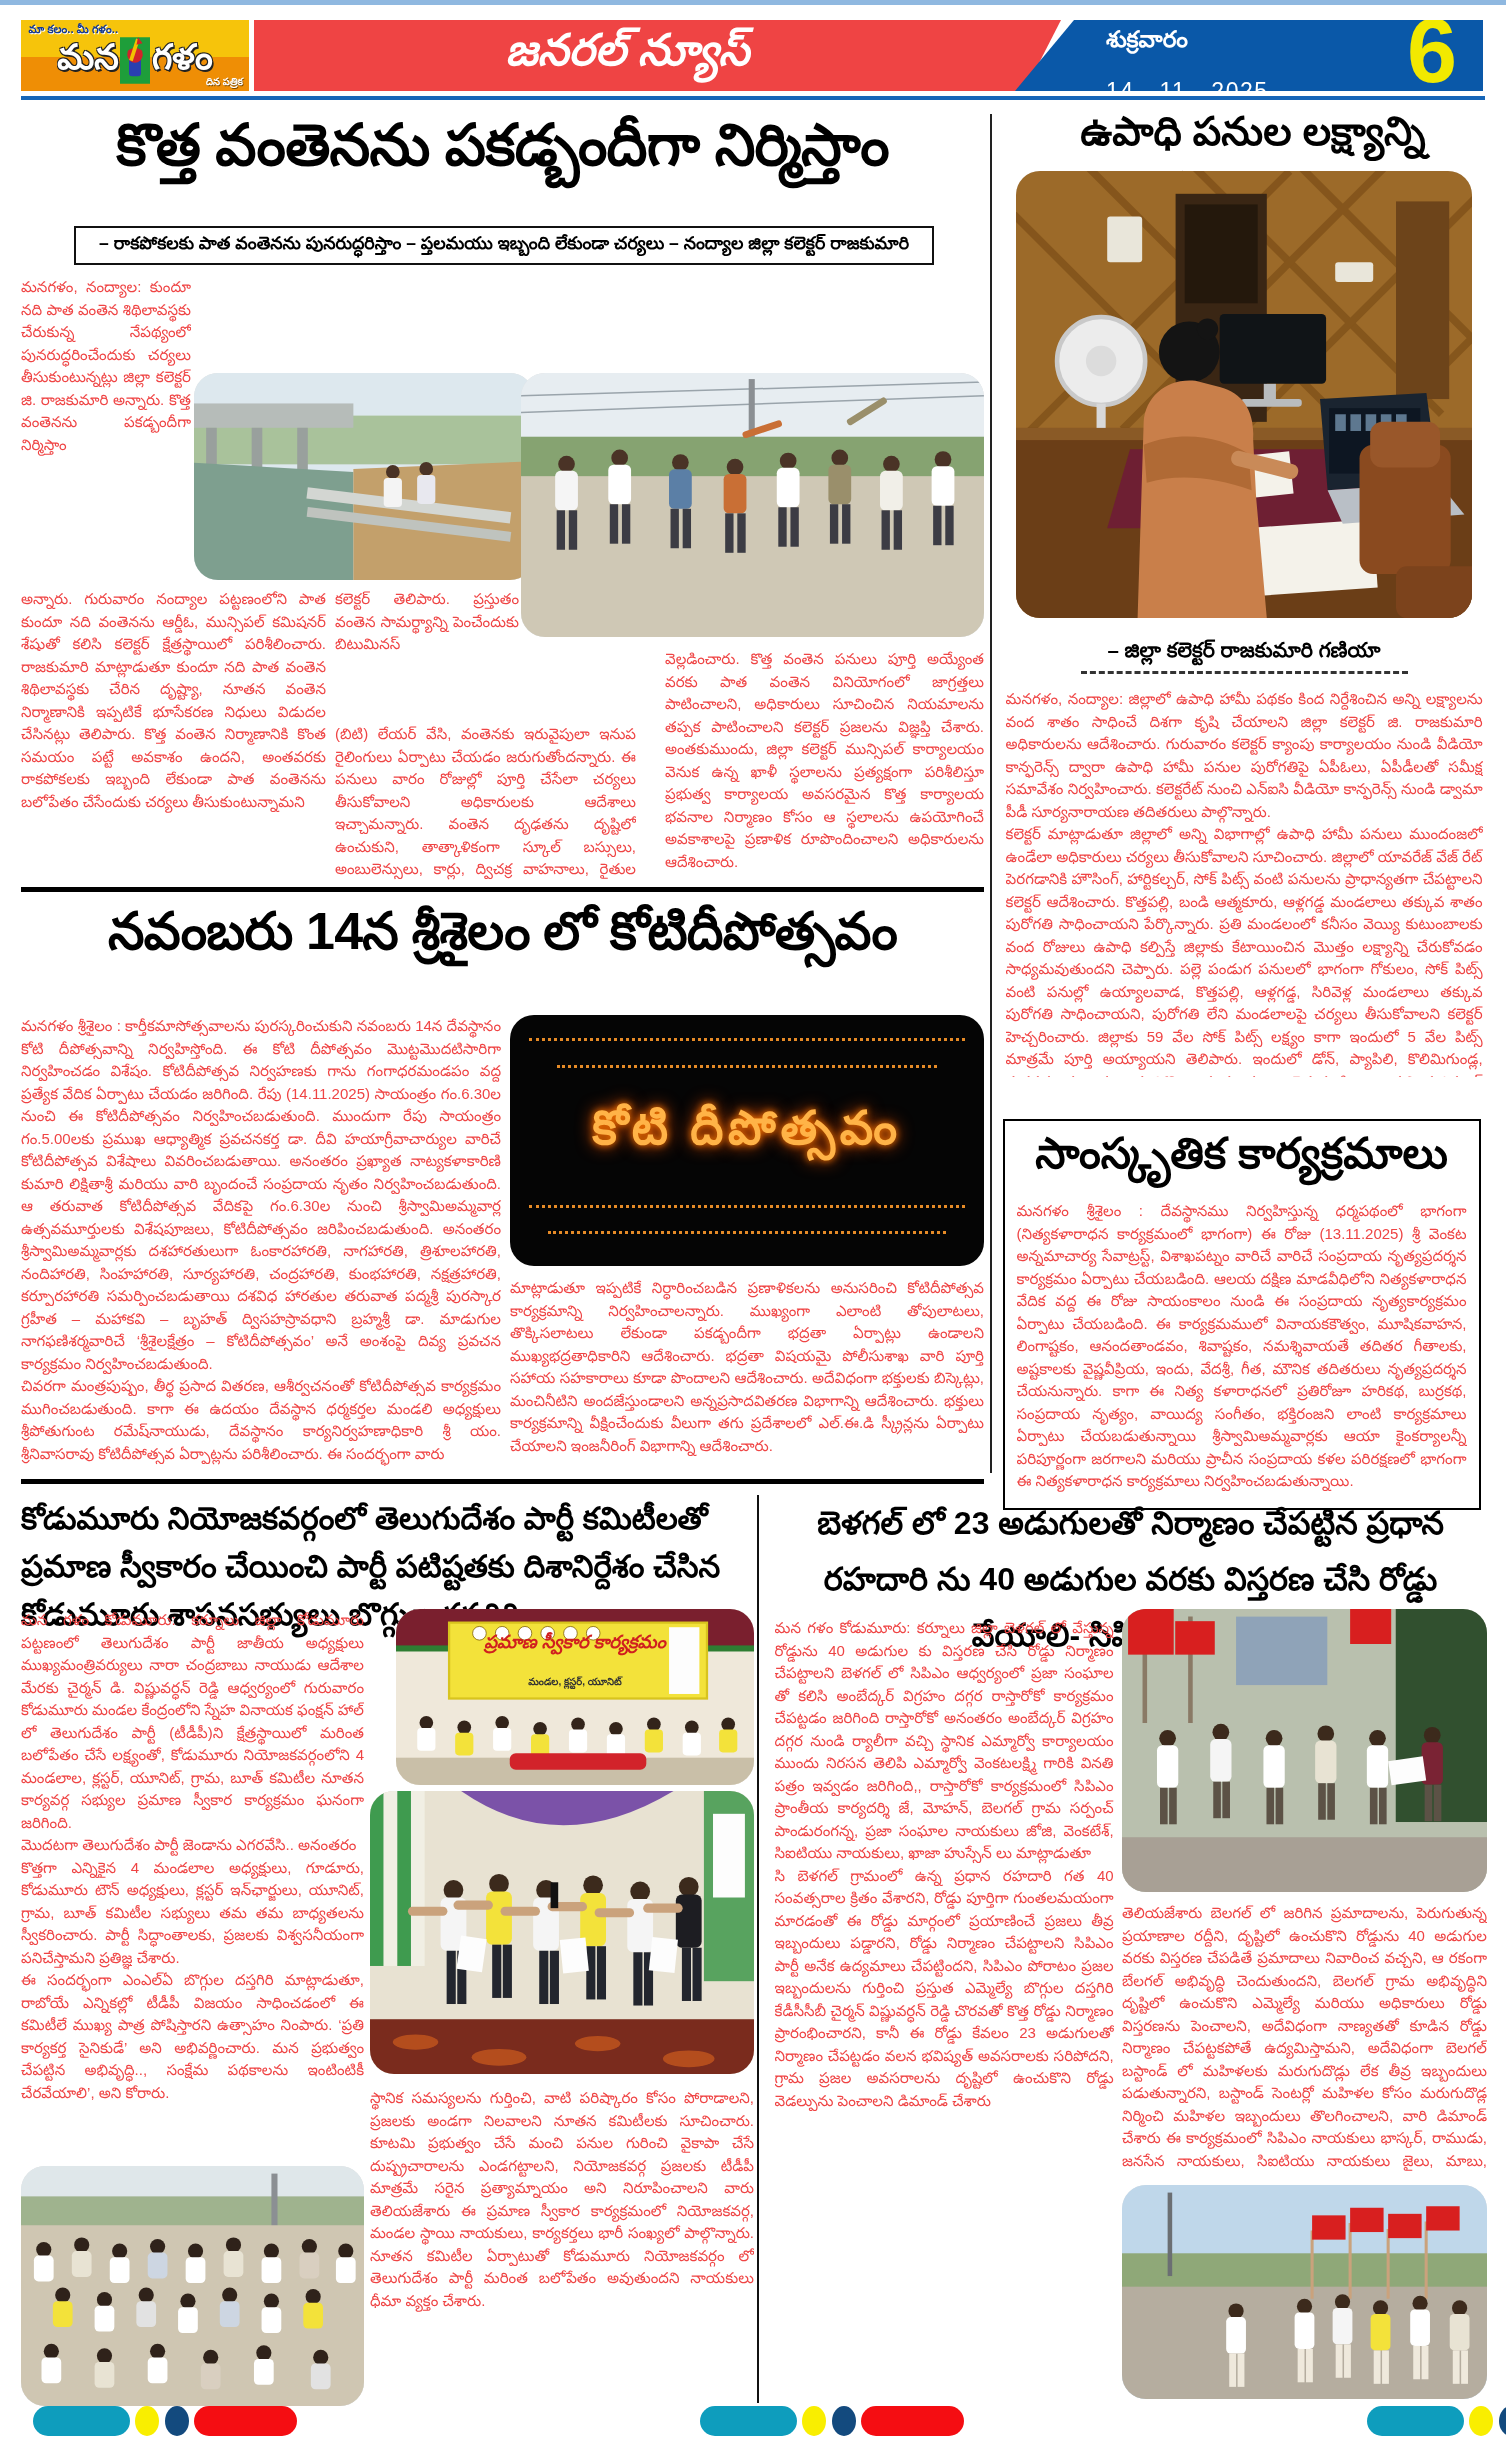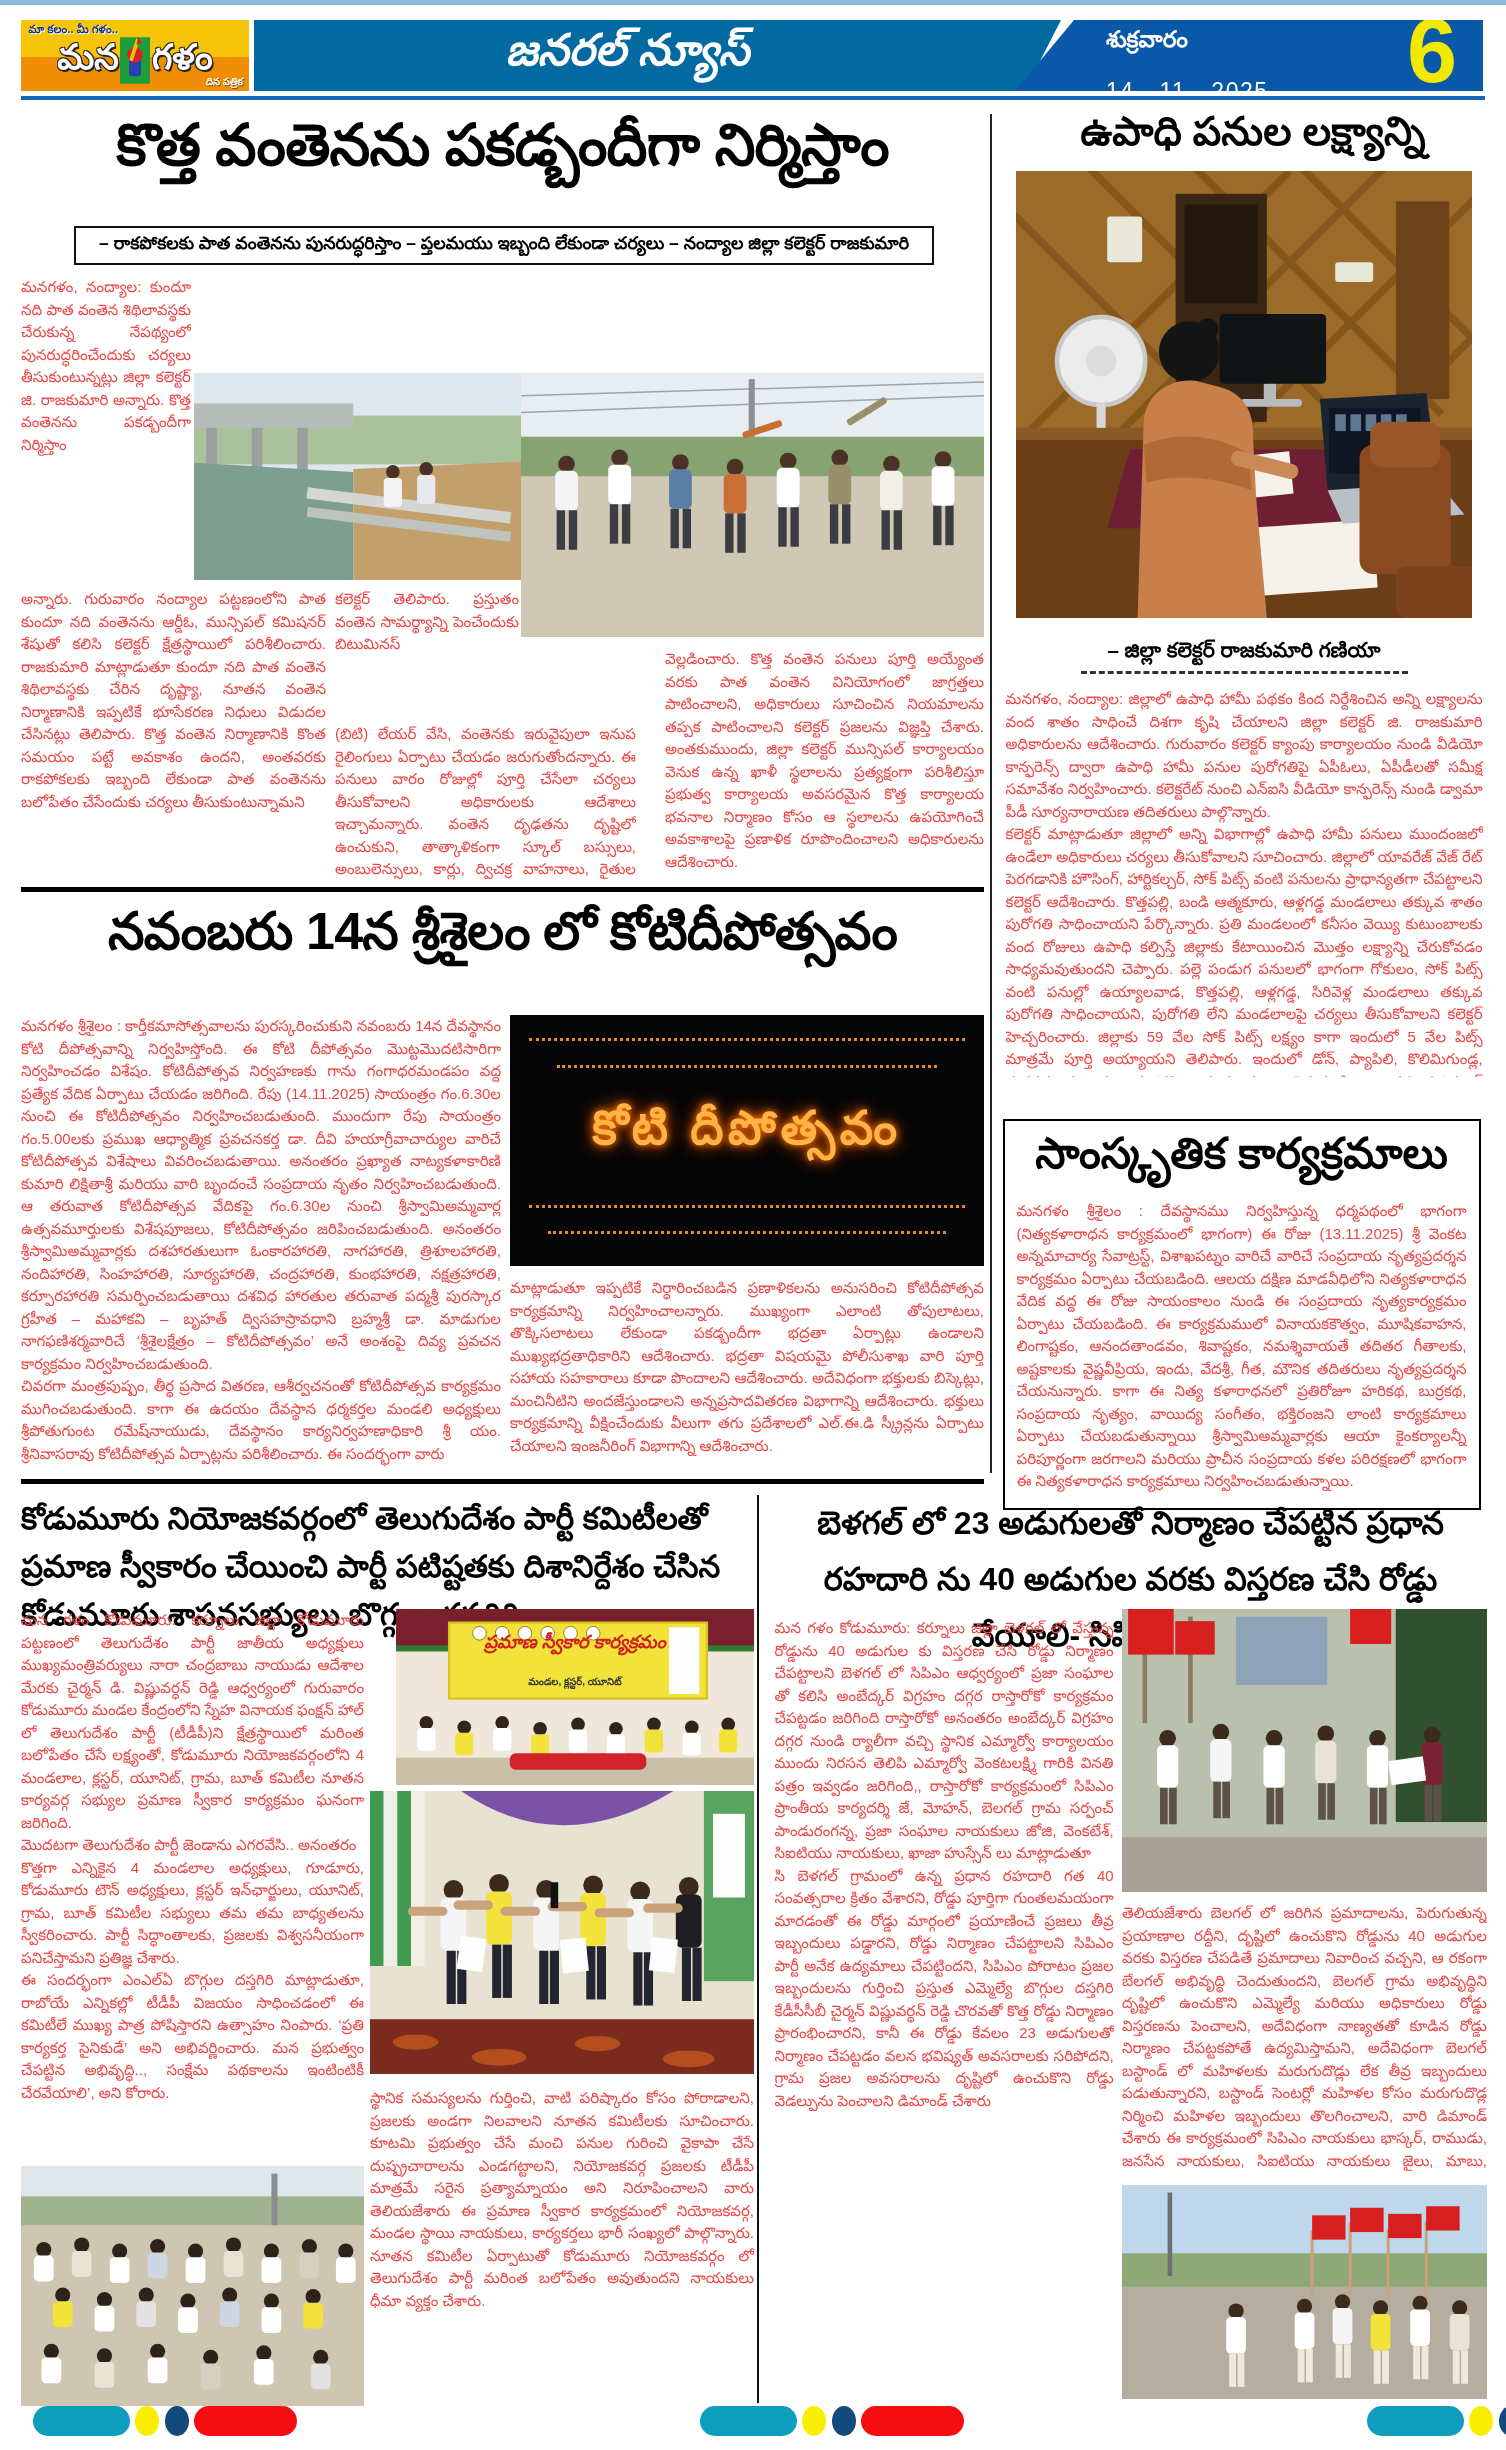--- a/index.html
+++ b/index.html
@@ -1,36 +1,36 @@
 <!DOCTYPE html>
 <html style="font-size:12px"><head>
 <meta charset="utf-8">
 <style>
   html,body{margin:0;padding:0;background:#fff;}
   .page{position:relative;width:1507px;height:2450px;background:#fff;overflow:hidden;
         font-family:"Liberation Sans","DejaVu Sans",sans-serif;color:#111;}
   .abs{position:absolute;}
-  .phot{position:absolute;overflow:hidden;background:#ddd;}
+  .phot{position:absolute;overflow:hidden;background:#ddd;border-radius:24px;}
   .phot svg{display:block;width:100%;height:100%;}
   .body-text{font-size:15px;line-height:1.5;text-align:justify;color:#ef4444;
              white-space:pre-line;overflow:hidden;}
   .headline{font-weight:800;color:#000;letter-spacing:-0.8px;}
   
   .topline{left:0;top:0;width:1507px;height:4.6px;background:#8fb8e0;}
   .masthead{left:21px;top:20px;width:228px;height:71px;
             background:linear-gradient(#f6c40b 52%,#ef8e05 52%);overflow:hidden;}
   .masthead .tagline{position:absolute;left:7.6px;top:3px;font-size:11.4px;font-weight:700;
             color:#15398f;text-shadow:0.8px 0.8px 0 #fff;}
   .masthead .title-row{position:absolute;left:3px;top:16.7px;width:222px;display:flex;
             align-items:center;justify-content:center;gap:1.5px;}
   .masthead .title-part{font-size:35px;font-weight:800;color:#fff;
             text-shadow:1.5px 1.5px 0 #222,-0.8px -0.8px 0 #222,0.8px -0.8px 0 #222,-0.8px 0.8px 0 #222;}
   .masthead .subtitle{position:absolute;right:6px;bottom:1.5px;font-size:10px;font-weight:700;
             color:#fff;text-shadow:0.8px 0.8px 0 #7a4a00;}
-  .edition{left:254px;top:20px;width:807px;height:71px;background:#0369a1;
+  .edition{left:254px;top:20px;width:807px;height:71px;background:#ef4444;
            clip-path:polygon(0 0,100% 0,95.5% 100%,0 100%);
            display:flex;align-items:center;justify-content:center;}
   .edition .ed-text{font-size:44px;font-weight:800;font-style:italic;color:#fff;
            transform:translateX(-30px);}
   .datebox{left:1015px;top:20px;width:468px;height:71px;background:#0a58a8;
            clip-path:polygon(59px 0,100% 0,100% 100%,0 100%);}
   .datebox .daycol{position:absolute;left:91px;top:6px;width:228px;color:#fff;}
   .datebox .weekday{font-size:23px;font-weight:800;}
   .datebox .date{font-size:23px;font-weight:400;letter-spacing:1.5px;margin-top:20px;}
   .datebox .pagenum{position:absolute;right:26px;top:-13.7px;font-size:90px;font-weight:800;

